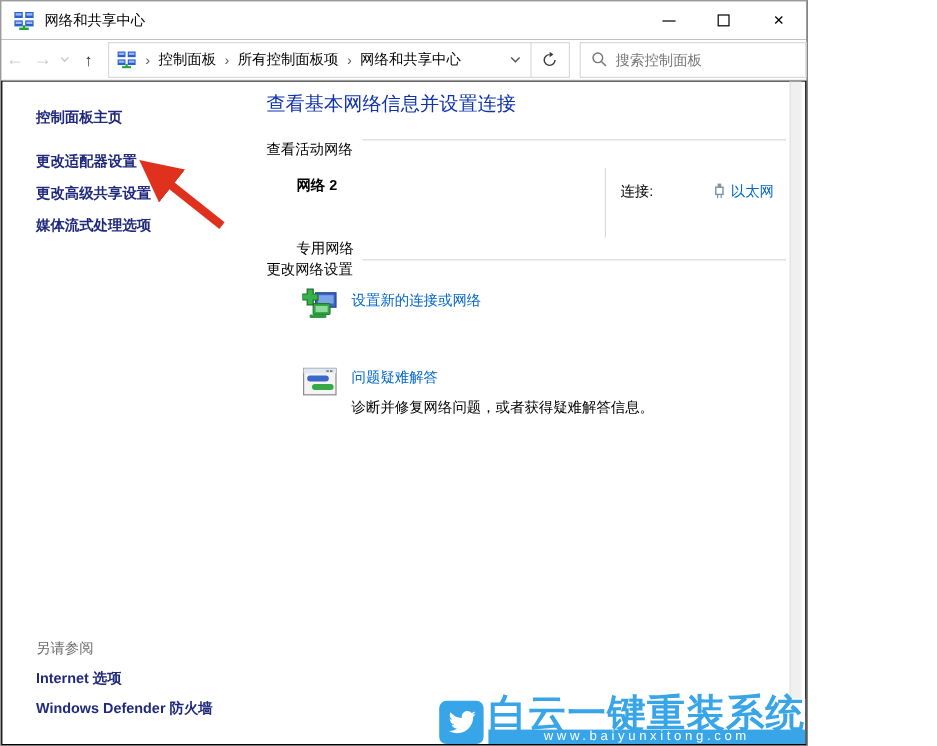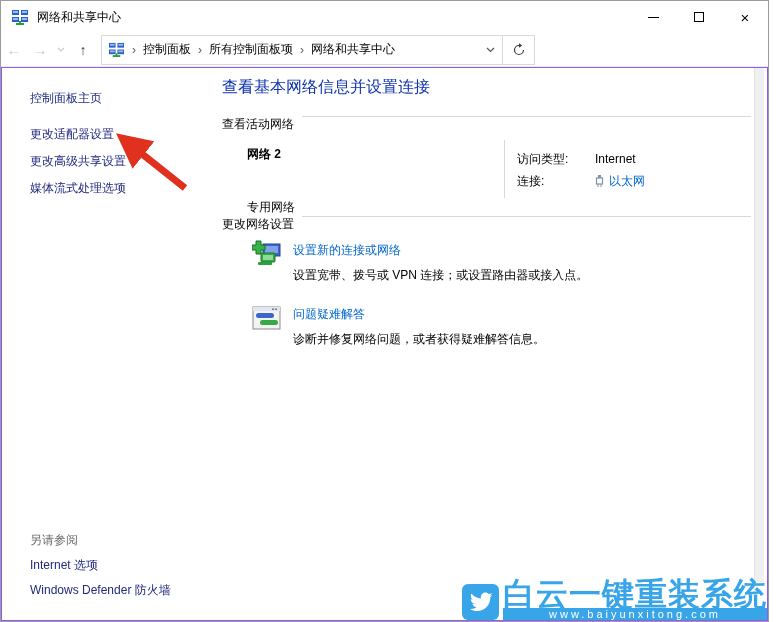--- a/index.html
+++ b/index.html
@@ -2,21 +2,21 @@
 <html><head>
 <meta charset="utf-8">
 <style>
   * { margin:0; padding:0; box-sizing:border-box; }
   html,body { width:781px; height:622px; }
   body {
     font-family:"Liberation Sans","DejaVu Sans",sans-serif;
     font-size:12px; color:#000; background:#fff; overflow:hidden;
     -webkit-font-smoothing:antialiased;
   }
-  .window { width:769px; height:622px; border:1px solid #9b9b9b; background:#8b5cf6; position:relative; }
+  .window { width:673px; height:622px; border:1px solid #9b9b9b; background:#000000; position:relative; }
 
   
   .titlebar { height:32px; display:flex; align-items:center; background:#fff; }
   .titlebar .app-icon { margin:0 8px 0 10px; width:18px; height:16px; flex:none; }
   .titlebar .title { font-size:12px; color:#000; }
   .titlebar .spacer { flex:1; }
   .cbtn { width:46px; height:32px; display:flex; align-items:center; justify-content:center; color:#000; }
   .cbtn .min-glyph { width:11px; height:1px; background:#000; display:block; }
   .cbtn .max-glyph { width:10px; height:10px; border:1px solid #000; display:block; }
   .cbtn .close-glyph { font-size:15px; line-height:1; font-weight:400; }
@@ -37,21 +37,21 @@
   .searchbox { margin-left:8px; width:213px; height:30px; border:1px solid #d9d9d9; display:flex; align-items:center; background:#fff; }
   .searchbox .mag { margin:0 7px 0 9px; flex:none; }
   .searchbox input { border:none; outline:none; flex:1; font:12px "Liberation Sans","DejaVu Sans",sans-serif; color:#333; background:transparent; min-width:0; }
   .searchbox input::placeholder { color:#767676; opacity:1; }
 
   
   .content { position:absolute; top:67px; left:1px; right:1px; bottom:1px; background:#fff; }
   .vscroll { position:absolute; top:0; right:3px; width:10px; bottom:0; background:#f0f0f0; border-left:1px solid #e3e3e3; }
 
   
-  .side-link { position:absolute; left:28px; color:#20297c; white-space:nowrap; cursor:pointer; }
+  .side-link { position:absolute; left:28px; color:#20297c; white-space:nowrap; cursor:pointer;font-weight:bold; }
   .side-home { top:22px; }
   .side-1 { top:58px; }
   .side-2 { top:85px; }
   .side-3 { top:112px; }
 
   .annot-arrow { position:absolute; left:103px; top:58px; pointer-events:none; }
 
   
   .main { position:absolute; left:220px; top:0; right:16px; }
   .page-heading { position:absolute; top:9px; left:0; font-size:16px; color:#1133ae; font-weight:400; white-space:nowrap; }
@@ -160,20 +160,27 @@
           </svg>
       </div>
       <div class="refresh-btn">
         <svg width="14" height="14" viewBox="0 0 14 14">
           <path d="M11.5 7 A4.5 4.5 0 1 1 7 2.5" fill="none" stroke="#3b3b3b" stroke-width="1.2"></path>
           <path d="M7 0.2 L10.2 2.5 L7 4.8 Z" fill="#3b3b3b"></path>
         </svg>
       </div>
     </div>
 
+    <div class="searchbox">
+      <svg class="mag" width="13" height="13" viewBox="0 0 13 13">
+        <circle cx="5.2" cy="5.2" r="4" fill="none" stroke="#777" stroke-width="1.2"></circle>
+        <line x1="8.2" y1="8.2" x2="12" y2="12" stroke="#777" stroke-width="1.2"></line>
+      </svg>
+      <input type="text" placeholder="搜索控制面板" style="">
+    </div>
   </div>
 
   <div class="content">
     <div class="vscroll"></div>
 
     <a class="side-link side-home">控制面板主页</a>
     <a class="side-link side-1">更改适配器设置</a>
     <a class="side-link side-2">更改高级共享设置</a>
     <a class="side-link side-3">媒体流式处理选项</a>
 
@@ -193,24 +200,20 @@
         <span class="lbl">查看活动网络</span>
         <span class="rule"></span>
       </div>
 
       <div class="net-left">
         <div class="net-name">网络 2</div>
         <div class="net-type">专用网络</div>
       </div>
       <div class="net-divider"></div>
       <div class="net-details">
-        <div class="det-row">
-          <span class="det-label">访问类型:</span>
-          <span class="det-value">Internet</span>
-        </div>
         <div class="det-row">
           <span class="det-label">连接:</span>
           <span class="det-value link">
             <span class="eth-icon">
               <svg width="9" height="14" viewBox="0 0 9 14">
                 <rect x="1.5" y="4" width="6" height="6" fill="none" stroke="#7d93a8" stroke-width="1.2"></rect>
                 <rect x="3" y="1" width="3" height="3" fill="#7d93a8"></rect>
                 <line x1="3" y1="10" x2="3" y2="13" stroke="#7d93a8" stroke-width="1"></line>
                 <line x1="6" y1="10" x2="6" y2="13" stroke="#7d93a8" stroke-width="1"></line>
               </svg>
@@ -230,21 +233,20 @@
           <rect x="11" y="4" width="17" height="12" fill="#3a67c9" stroke="#27458c"></rect>
           <rect x="13" y="6" width="13" height="7" fill="#7fa3e8"></rect>
           <rect x="17" y="16" width="4" height="3" fill="#4a4a4a"></rect>
           <rect x="9" y="13" width="14" height="9" rx="1" fill="#35aa46" stroke="#1f7a2d"></rect>
           <rect x="11" y="15" width="10" height="5" fill="#8fd99a"></rect>
           <rect x="6" y="22" width="14" height="3" rx="1" fill="#2f9c40"></rect>
           <path d="M4 1 h5 v4 h4 v5 h-4 v4 h-5 v-4 H0 v-5 h4 Z" fill="#35b24a" stroke="#1c6e28" stroke-width="1"></path>
         </svg>
         <div class="task-text">
           <a class="task-link">设置新的连接或网络</a>
-          <div class="task-desc">设置宽带、拨号或 VPN 连接；或设置路由器或接入点。</div>
         </div>
       </div>
 
       <div class="task-item task-2">
         <svg class="task-icon" viewBox="0 0 30 30">
           <rect x="1" y="3" width="27" height="22" fill="#f4f4f4" stroke="#8a8a8a"></rect>
           <rect x="1" y="3" width="27" height="4" fill="#dfe7f2"></rect>
           <rect x="20" y="4.5" width="2" height="1.5" fill="#7a7a7a"></rect>
           <rect x="23" y="4.5" width="2" height="1.5" fill="#7a7a7a"></rect>
           <rect x="4" y="9" width="18" height="5" rx="2.5" fill="#3a67c9"></rect>

